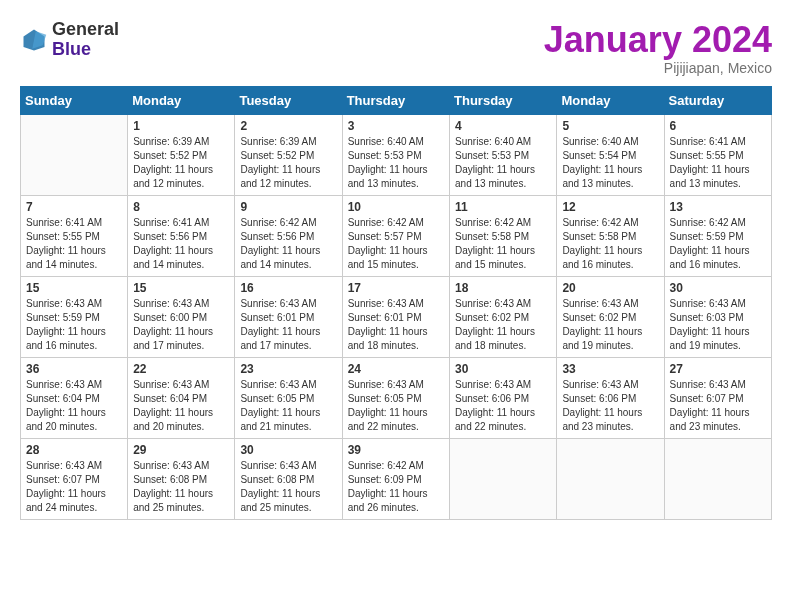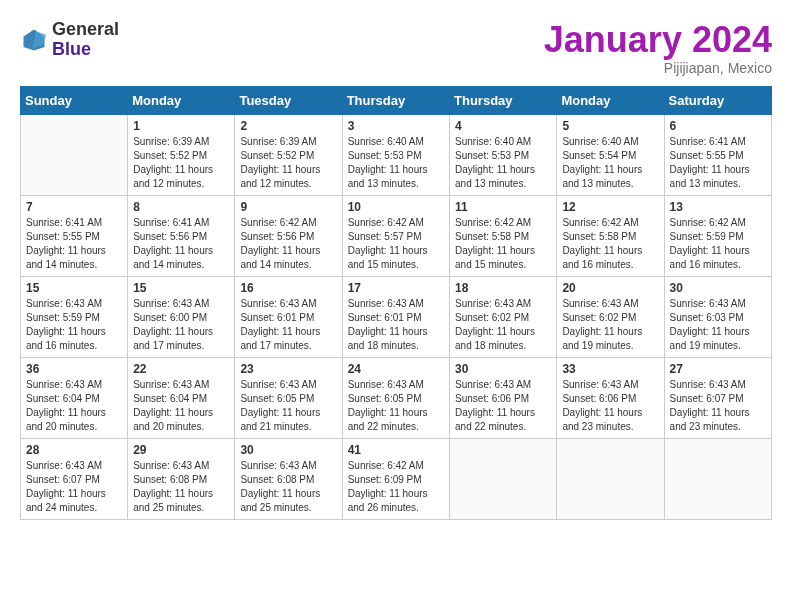--- a/index.html
+++ b/index.html
@@ -239,21 +239,21 @@
         </td>
         <td>
           <div class="day-number">29</div>
           <div class="day-info">Sunrise: 6:43 AM<br>Sunset: 6:08 PM<br>Daylight: 11 hours<br>and 25 minutes.</div>
         </td>
         <td>
           <div class="day-number">30</div>
           <div class="day-info">Sunrise: 6:43 AM<br>Sunset: 6:08 PM<br>Daylight: 11 hours<br>and 25 minutes.</div>
         </td>
         <td>
-          <div class="day-number">41</div>
+          <div class="day-number">39</div>
           <div class="day-info">Sunrise: 6:42 AM<br>Sunset: 6:09 PM<br>Daylight: 11 hours<br>and 26 minutes.</div>
         </td>
         <td class="empty-cell"></td>
         <td class="empty-cell"></td>
         <td class="empty-cell"></td>
       </tr>
     </tbody>
 </table>
 
 </body></html>

